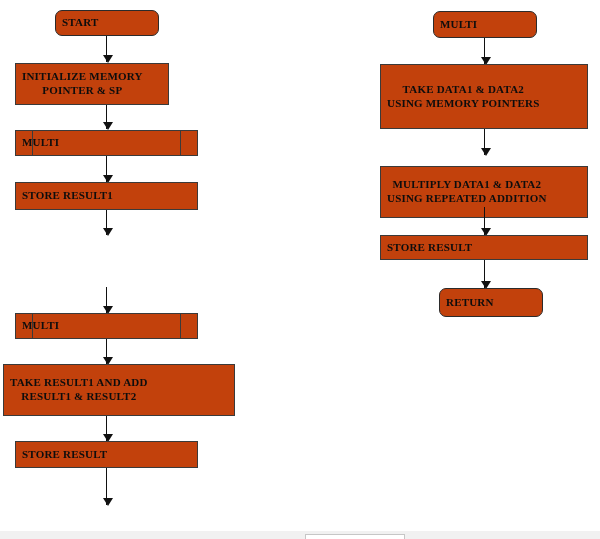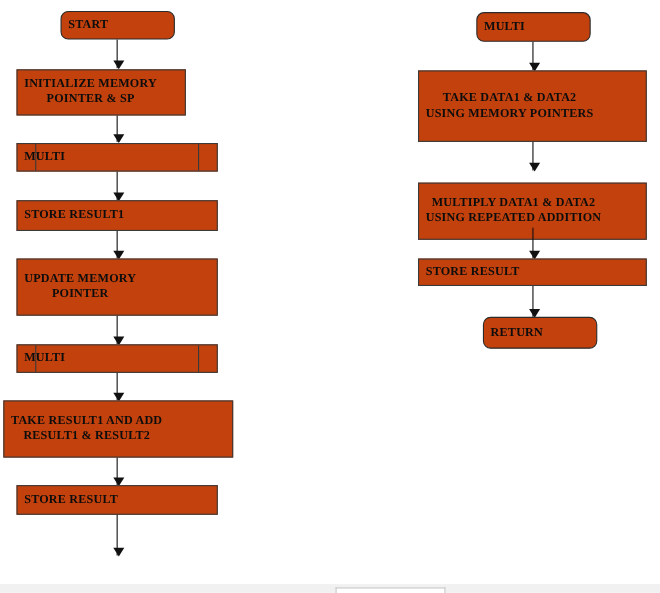--- a/index.html
+++ b/index.html
@@ -133,40 +133,36 @@
   </div>
 
   <div class="node process" style="left:15px; top:182px; width:183px; height:28px;">
     <span class="label">STORE RESULT1</span>
   </div>
 
   <div class="arrow" style="left:106px; top:210px; height:25px;">
     <span class="head"></span>
   </div>
 
-  <div class="node process" style="left:15px; top:235px; width:183px; height:52px;">
-    <span class="label">UPDATE MEMORY
-POINTER</span>
-  </div>
 
   <div class="arrow" style="left:106px; top:287px; height:26px;">
     <span class="head"></span>
   </div>
 
   <div class="node process subroutine" style="left:15px; top:313px; width:183px; height:26px;">
     <span class="bar left"></span>
     <span class="bar right"></span>
     <span class="label">MULTI</span>
   </div>
 
   <div class="arrow" style="left:106px; top:339px; height:25px;">
     <span class="head"></span>
   </div>
 
-  <div class="node process" style="left:3px; top:364px; width:209px; height:52px;">
+  <div class="node process" style="left:3px; top:364px; width:232px; height:52px;">
     <span class="label">TAKE RESULT1 AND ADD
 RESULT1 &amp; RESULT2</span>
   </div>
 
   <div class="arrow" style="left:106px; top:416px; height:25px;">
     <span class="head"></span>
   </div>
 
   <div class="node process" style="left:15px; top:441px; width:183px; height:27px;">
     <span class="label">STORE RESULT</span>

